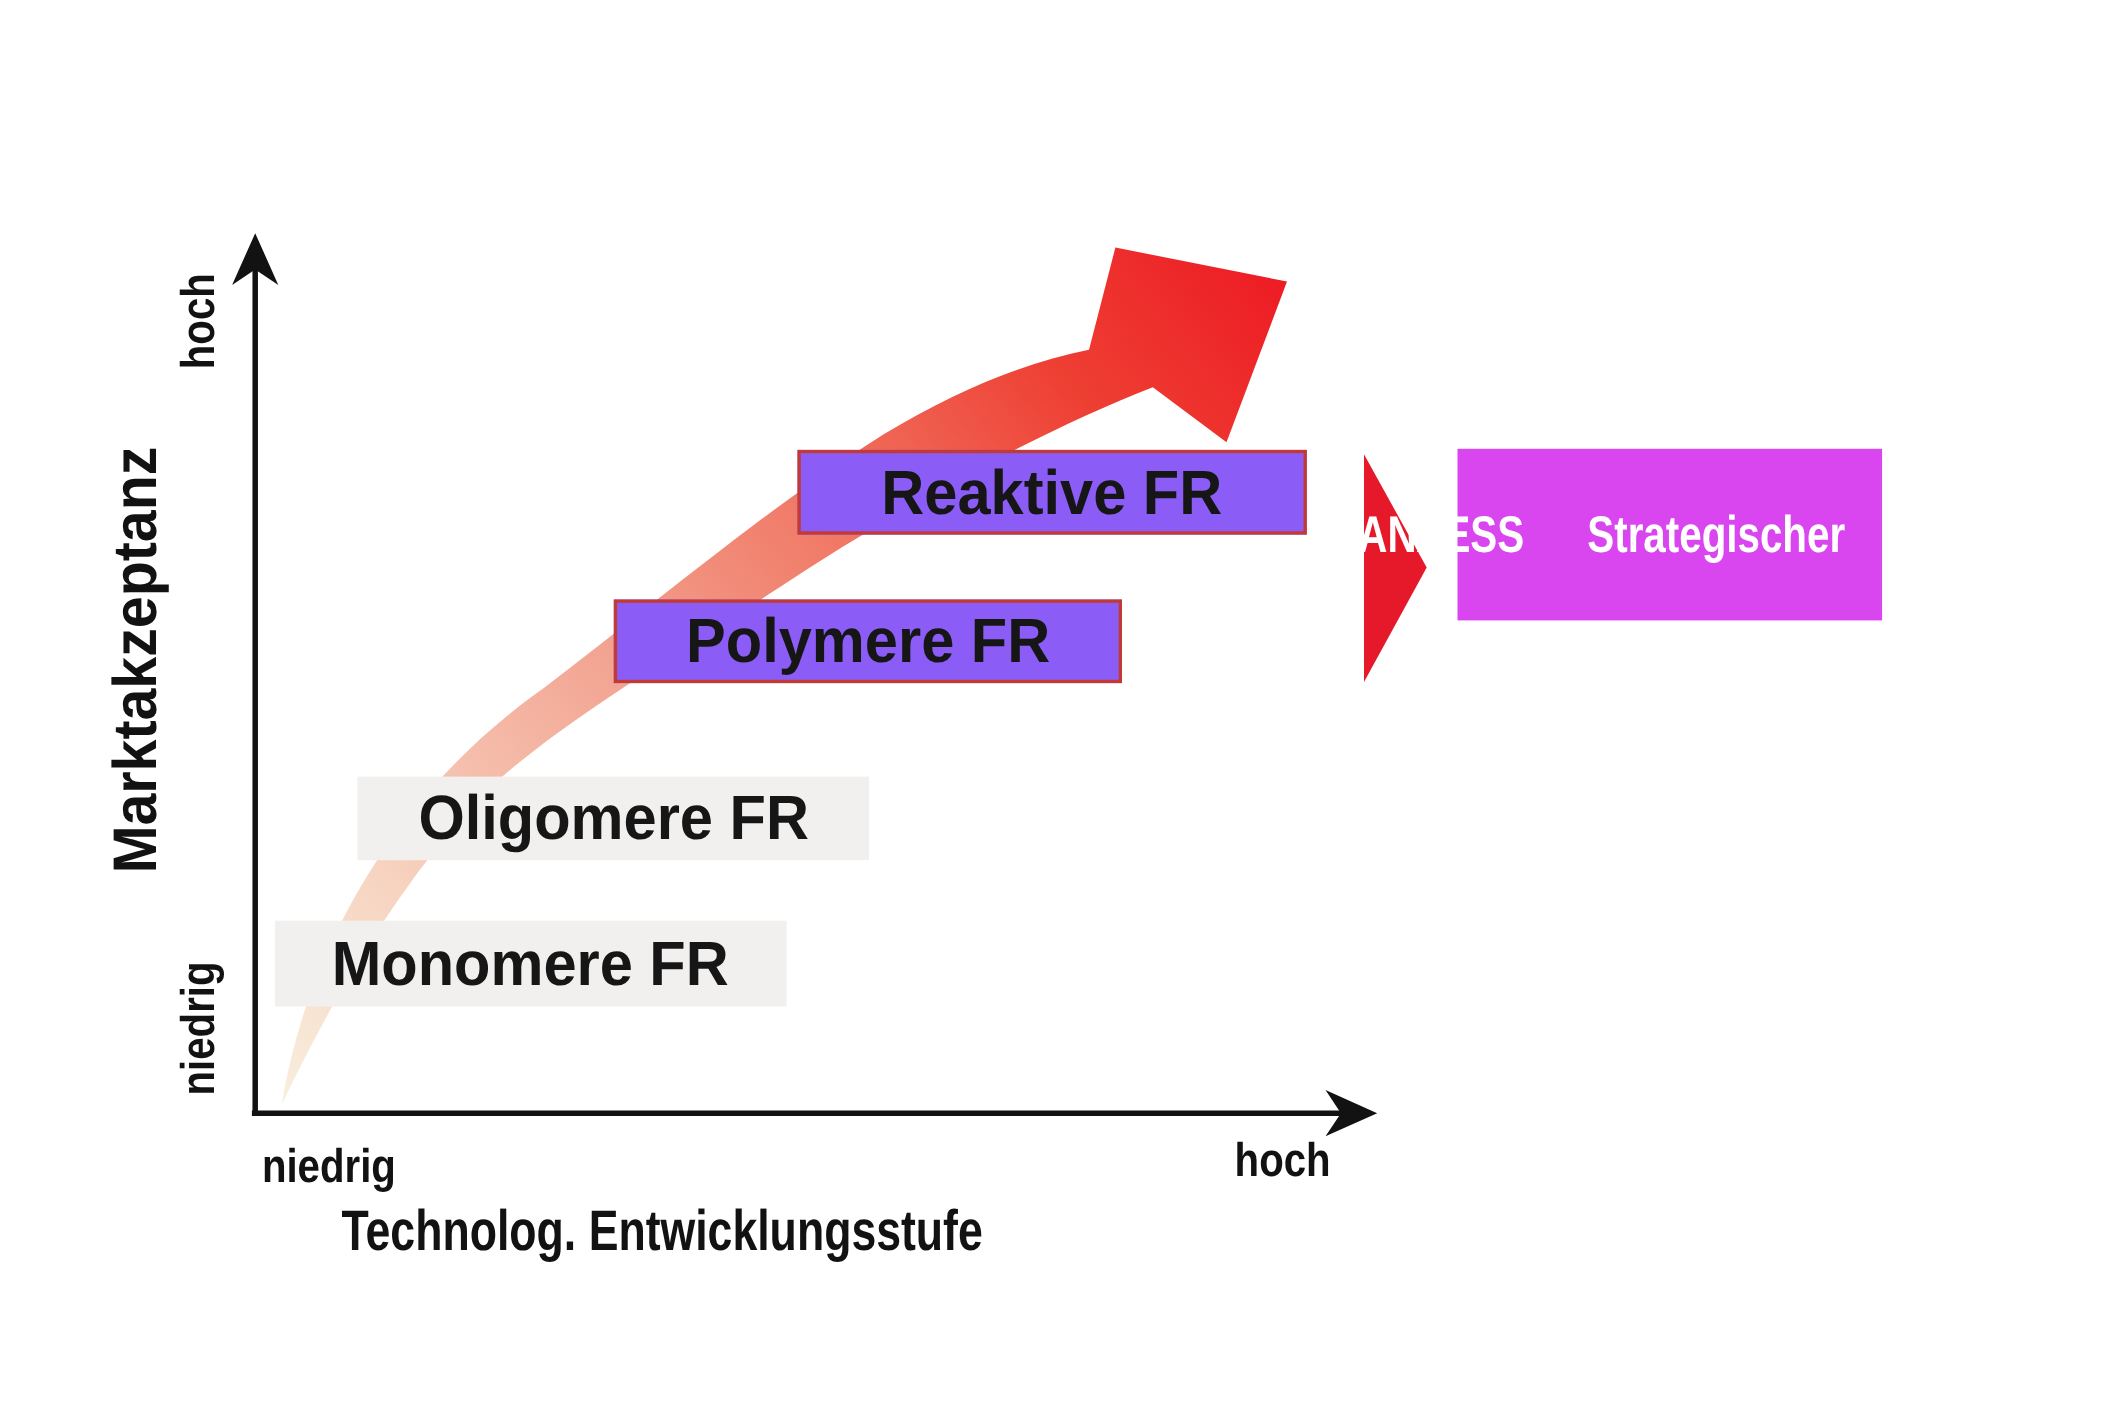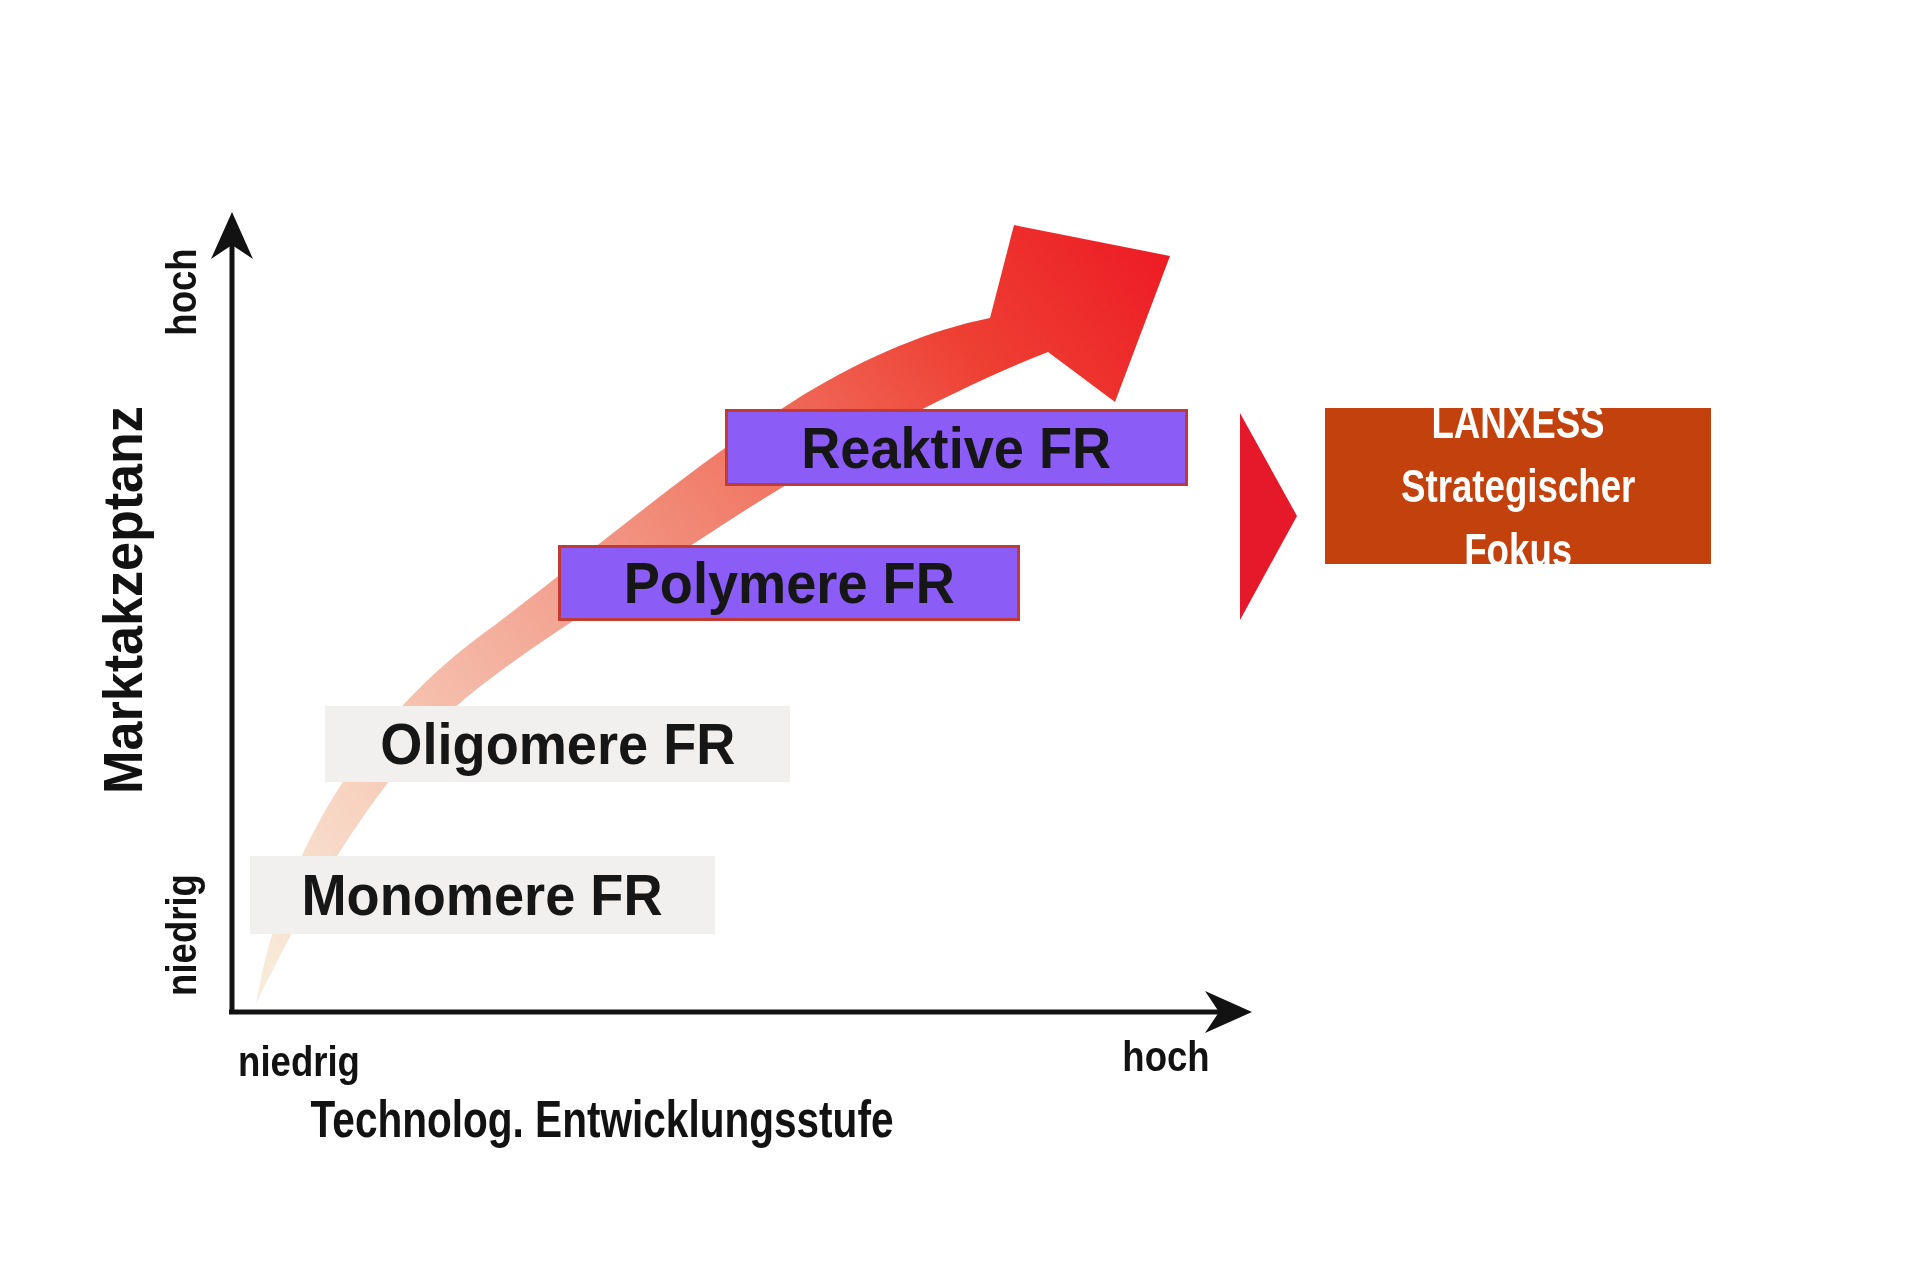--- a/index.html
+++ b/index.html
@@ -31,30 +31,30 @@
     position:absolute;
     display:flex;align-items:center;justify-content:center;
     box-sizing:border-box;
   }
   .stage-box .lbl{
     color:#161616;font-weight:700;font-size:57px;white-space:nowrap;
     transform:scaleX(.95);
   }
   .plain   {background:#f1f0ee;}
   .bordered{background:#8b5cf6;border:3px solid #c23a34;}
-  .box-monomere {left:250px;top:856px;width:465px;height:78px;}
+  .box-monomere {left:250px;top:837px;width:465px;height:78px;}
   .box-oligomere{left:325px;top:706px;width:465px;height:76px;}
   .box-polymere {left:558px;top:545px;width:462px;height:76px;}
   .box-reaktive {left:725px;top:409px;width:463px;height:77px;}
 
   
   .callout{
     position:absolute;left:1325px;top:408px;width:386px;height:156px;
-    background:#c2410c;
-    display:flex;flex-direction:column;align-items:center;justify-content:center;
+    background:#d946ef;
+    display:flex;flex-direction:row;align-items:center;justify-content:center;
   }
   .callout .line{
     color:#ffffff;font-weight:700;font-size:47px;line-height:64px;
     white-space:nowrap;transform:scaleX(.78);
   }
 </style>
 </head>
 <body>
 
 <div class="stage">

